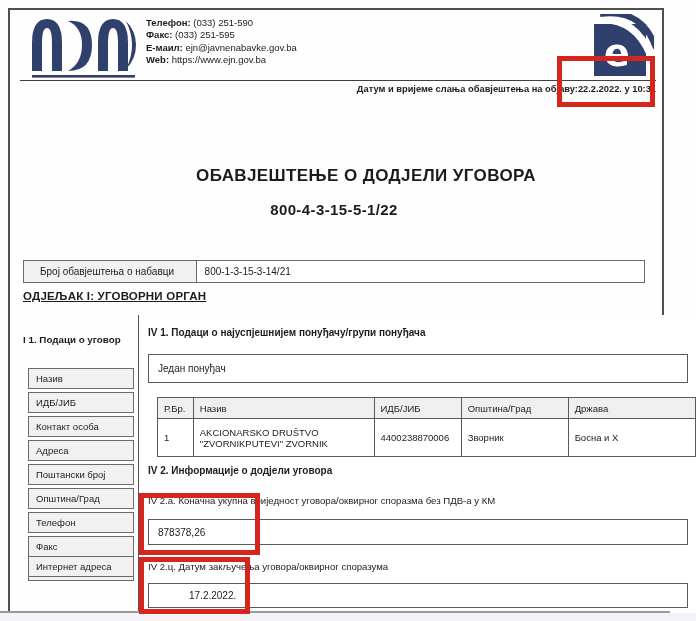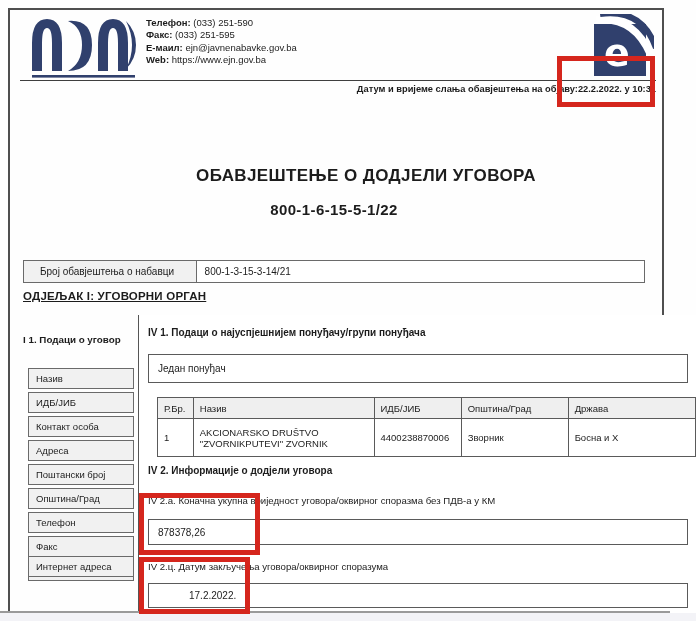--- a/index.html
+++ b/index.html
@@ -110,21 +110,21 @@
 
   <div class="abs header-rule"></div>
 
   <div class="abs date-line">
     <span>Датум и вријеме слања обавјештења на објаву:</span><span>22.2.2022. у 10:31</span>
   </div>
 
   <div class="abs redbox redbox1"></div>
 
   <div class="abs title-main">ОБАВЈЕШТЕЊЕ О ДОДЈЕЛИ УГОВОРА</div>
-  <div class="abs title-number">800-1-6-15-5-1/22</div>
+  <div class="abs title-number">800-4-3-15-5-1/22</div>
 
   <div class="abs cell grey notice-label">Број обавјештења о набавци</div>
   <div class="abs cell notice-value">800-1-3-15-3-14/21</div>
 
   <div class="abs section1-heading">ОДЈЕЉАК I: УГОВОРНИ ОРГАН</div>
   <div class="abs sidebar-heading">I 1. Подаци о уговор</div>
 
   <div class="abs side-row" style="top:368px">Назив</div>
   <div class="abs side-row" style="top:392px">ИДБ/ЈИБ</div>
   <div class="abs side-row" style="top:416px">Контакт особа</div>

